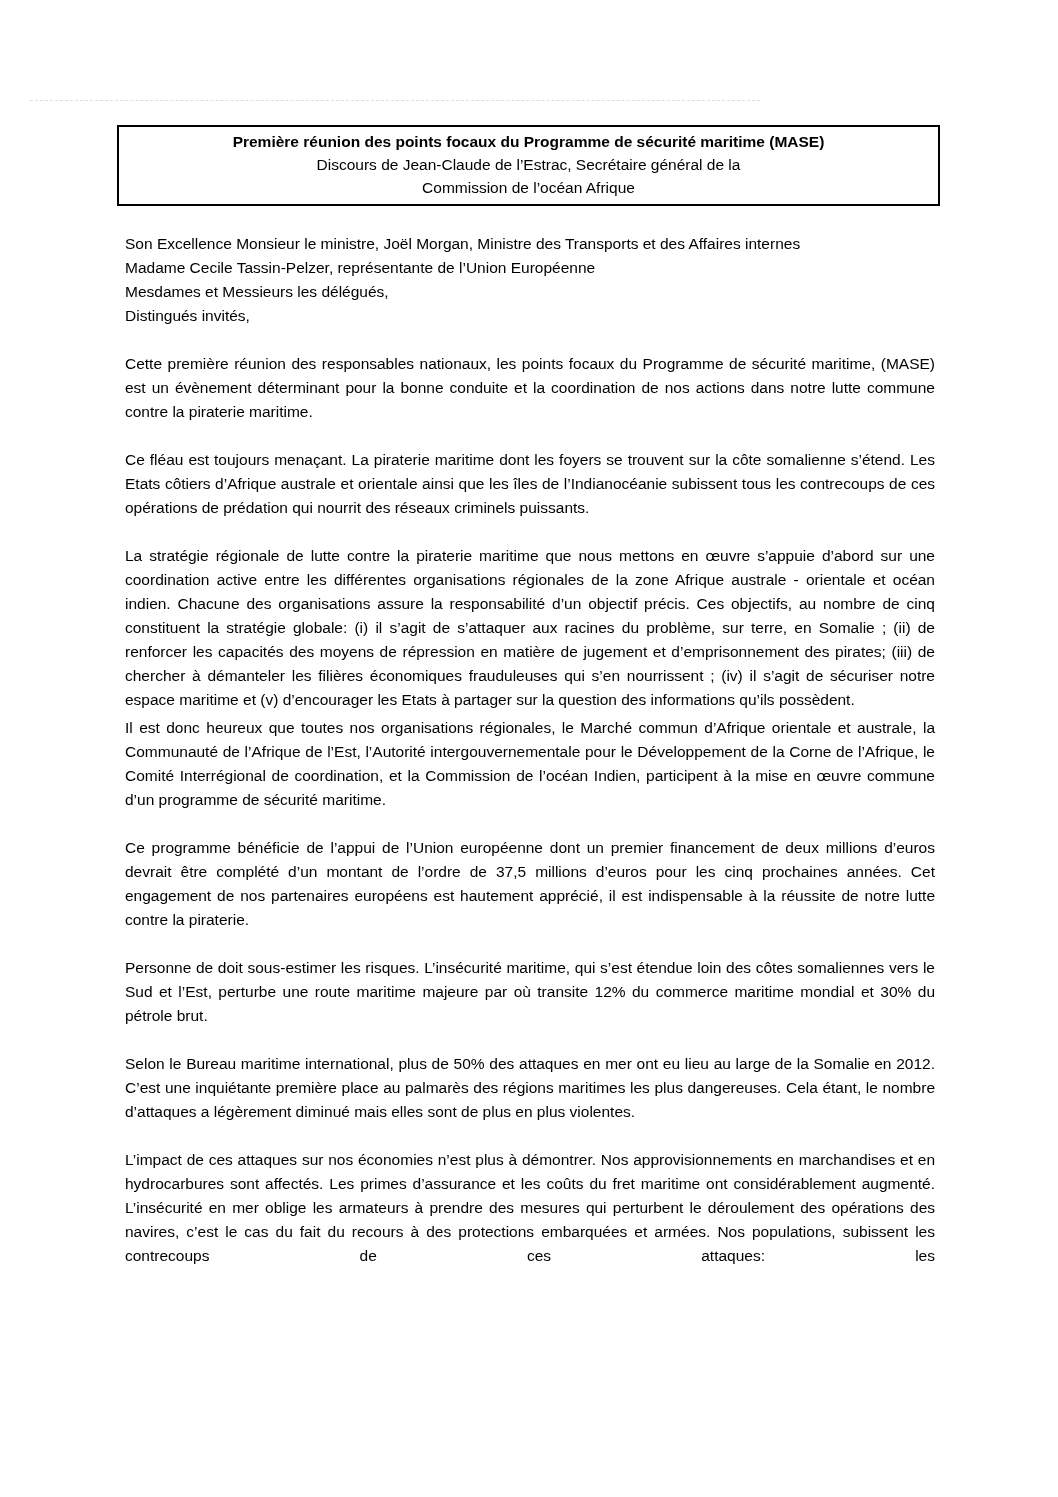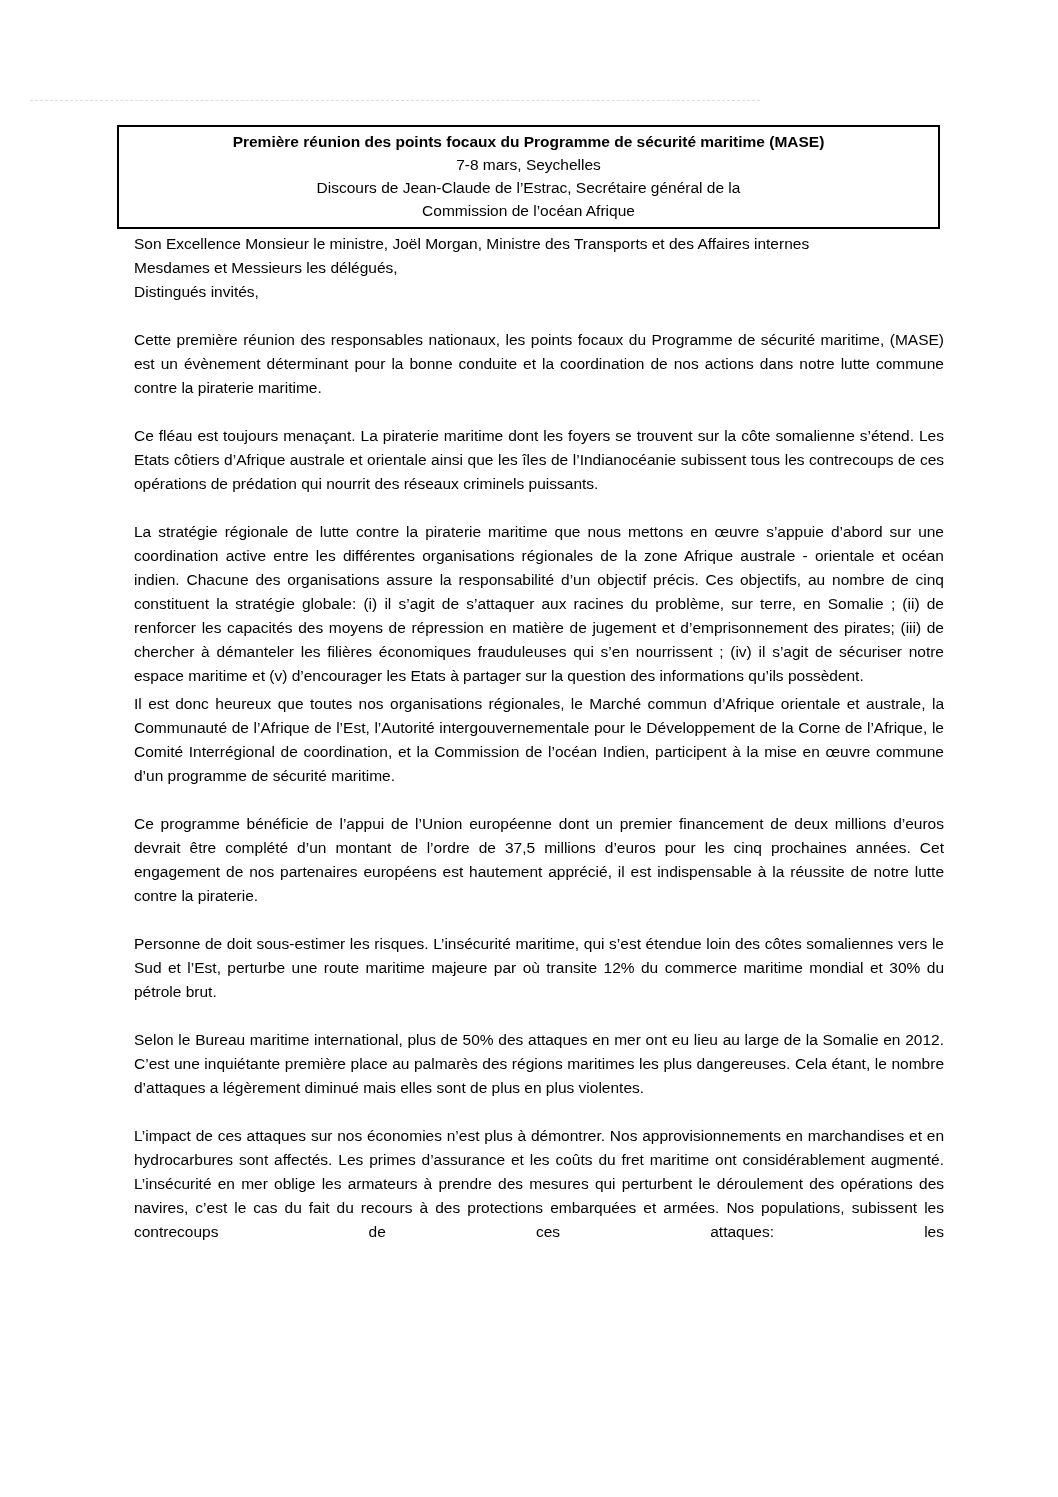--- a/index.html
+++ b/index.html
@@ -31,21 +31,21 @@
   }
   .title-line {
     font-size: 15.5px;
     line-height: 23px;
     white-space: nowrap;
   }
   .title-line.bold { font-weight: bold; }
   .content {
     position: absolute;
     top: 232px;
-    left: 134px;
+    left: 125px;
     width: 810px;
     font-size: 15.5px;
     line-height: 24px;
   }
   .salutations div { text-align: left; }
   .para {
     margin: 24px 0 0 0;
     text-align: justify;
   }
   .para.no-gap { margin-top: 4px; }
@@ -53,29 +53,29 @@
 </style>
 </head>
 <body>
 
 <div class="page">
 
   <div class="scan-artifact"></div>
 
   <div class="title-box">
     <div class="title-line bold">Première réunion des points focaux du Programme de sécurité maritime (MASE)</div>
-    <div class="title-line">7-8 mars, Seychelles</div>
     <div class="title-line">Discours de Jean-Claude de l’Estrac, Secrétaire général de la</div>
     <div class="title-line">Commission de l’océan Afrique</div>
   </div>
 
   <div class="content">
 
     <div class="salutations">
       <div>Son Excellence Monsieur le ministre, Joël Morgan, Ministre des Transports et des Affaires internes</div>
+      <div>Madame Cecile Tassin-Pelzer, représentante de l’Union Européenne</div>
       <div>Mesdames et Messieurs les délégués,</div>
       <div>Distingués invités,</div>
     </div>
 
     <div class="para">Cette première réunion des responsables nationaux, les points focaux du Programme de sécurité maritime, (MASE) est un évènement déterminant pour la bonne conduite et la coordination de nos actions dans notre lutte commune contre la piraterie maritime.</div>
     <div class="para">Ce fléau est toujours menaçant. La piraterie maritime dont les foyers se trouvent sur la côte somalienne s’étend. Les Etats côtiers d’Afrique australe et orientale ainsi que les îles de l’Indianocéanie subissent tous les contrecoups de ces opérations de prédation qui nourrit des réseaux criminels puissants.</div>
     <div class="para">La stratégie régionale de lutte contre la piraterie maritime que nous mettons en œuvre s’appuie d’abord sur une coordination active entre les différentes organisations régionales de la zone Afrique australe - orientale et océan indien. Chacune des organisations assure la responsabilité d’un objectif précis. Ces objectifs, au nombre de cinq constituent la stratégie globale: (i) il s’agit de s’attaquer aux racines du problème, sur terre, en Somalie ; (ii) de renforcer les capacités des moyens de répression en matière de jugement et d’emprisonnement des pirates; (iii) de chercher à démanteler les filières économiques frauduleuses qui s’en nourrissent ; (iv) il s’agit de sécuriser notre espace maritime et (v) d’encourager les Etats à partager sur la question des informations qu’ils possèdent.</div>
     <div class="para no-gap">Il est donc heureux que toutes nos organisations régionales, le Marché commun d’Afrique orientale et australe, la Communauté de l’Afrique de l’Est, l’Autorité intergouvernementale pour le Développement de la Corne de l’Afrique, le Comité Interrégional de coordination, et la Commission de l’océan Indien, participent à la mise en œuvre commune d’un programme de sécurité maritime.</div>
     <div class="para">Ce programme bénéficie de l’appui de l’Union européenne dont un premier financement de deux millions d’euros devrait être complété d’un montant de l’ordre de 37,5 millions d’euros pour les cinq prochaines années. Cet engagement de nos partenaires européens est hautement apprécié, il est indispensable à la réussite de notre lutte contre la piraterie.</div>
     <div class="para">Personne de doit sous-estimer les risques. L’insécurité maritime, qui s’est étendue loin des côtes somaliennes vers le Sud et l’Est, perturbe une route maritime majeure par où transite 12% du commerce maritime mondial et 30% du pétrole brut.</div>

